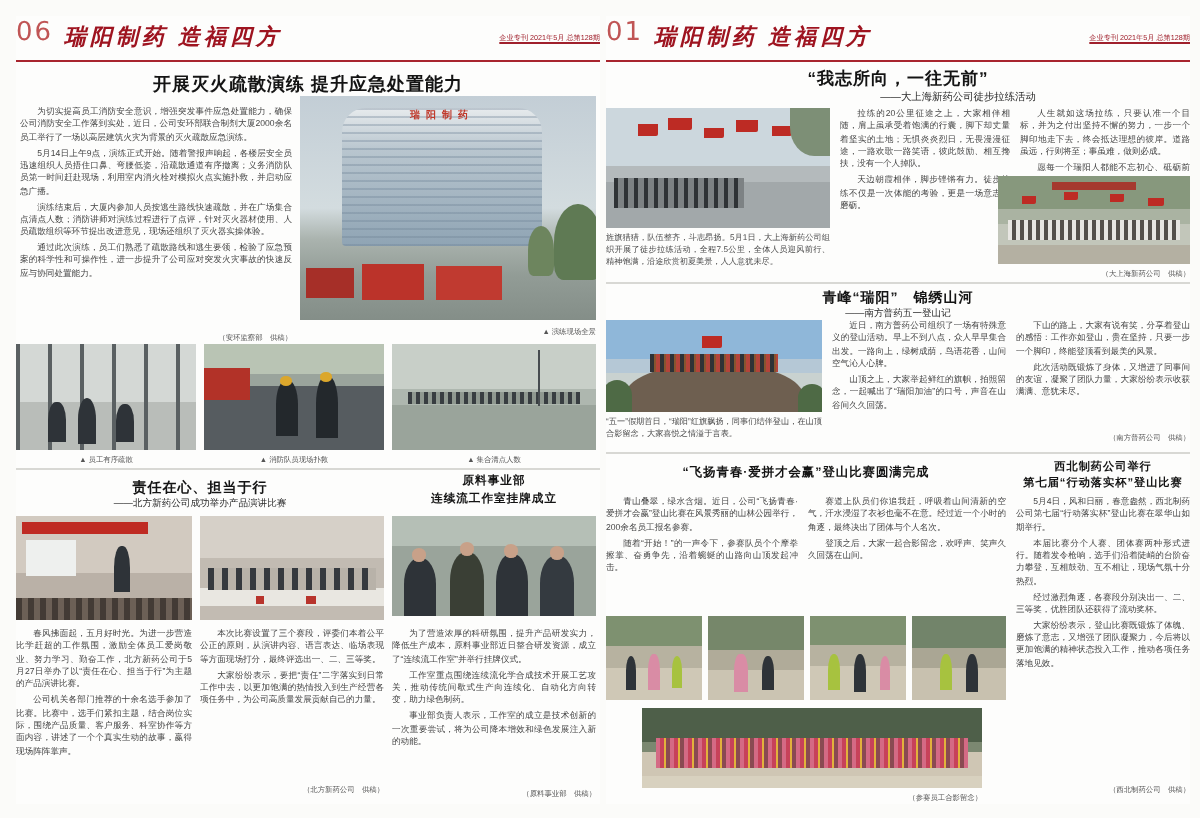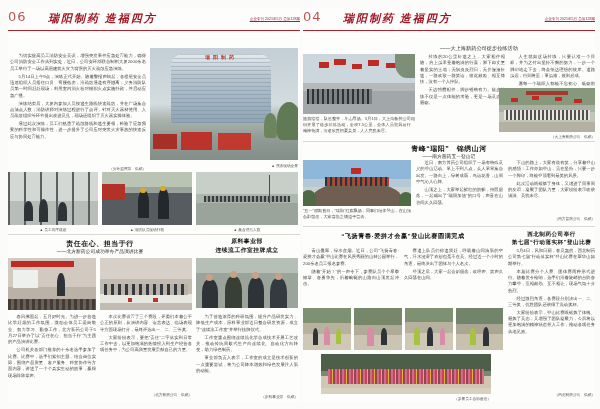--- a/index.html
+++ b/index.html
@@ -8,21 +8,21 @@
     background:#fbfbf9;
     font-family:"Liberation Sans","DejaVu Sans",sans-serif;
     -webkit-text-size-adjust:none;
   }
   .page{position:absolute;top:8px;width:292px;height:394px;background:#fdfdfc;}
   #page03{left:8px;}
   #page04{left:303px;}
 
   
   .pageno{position:absolute;left:0;top:1px;font-size:13px;font-weight:400;color:#c05555;letter-spacing:1px;font-family:"DejaVu Sans",sans-serif;}
-  .brand{position:absolute;left:40px;top:3px;font-size:11px;font-weight:bold;font-style:italic;color:#9e1420;font-family:Liberation Serif, serif;letter-spacing:2px;}
+  .brand{position:absolute;left:24px;top:3px;font-size:11px;font-weight:bold;font-style:italic;color:#9e1420;font-family:Liberation Sans, sans-serif;letter-spacing:2px;}
   .edition{position:absolute;right:0;top:9px;font-size:3.6px;color:#a0202c;text-decoration:underline;}
   .rule{position:absolute;left:0;right:0;top:22px;border-top:1px solid #a8252e;}
 
   .h1{position:absolute;text-align:center;font-weight:bold;color:#141414;letter-spacing:0.5px;}
   .sub{position:absolute;text-align:center;color:#2a2a2a;}
   .twol{line-height:1.5;}
 
   .body{position:absolute;font-size:4.3px;line-height:1.48;color:#454545;text-align:justify;overflow:hidden;}
   .body p{margin:0 0 1.5px 0;text-indent:2em;}
   .cap{position:absolute;font-size:3.7px;color:#555;overflow:hidden;}
@@ -40,20 +40,21 @@
 </style>
 </head>
 <body>
 
 <section class="page" id="page03">
   <div class="pageno">06</div>
   <div class="brand">瑞阳制药 造福四方</div>
   <div class="edition">企业专刊 2021年5月 总第128期</div>
   <div class="rule"></div>
 
+  <div class="h1" style="left:0;right:0;top:28px;font-size:9px;">开展灭火疏散演练 提升应急处置能力</div>
 
   <div class="body" style="left:2px;top:45px;width:136px;height:114px;">
       <p>为切实提高员工消防安全意识，增强突发事件应急处置能力，确保公司消防安全工作落到实处，近日，公司安环部联合制剂大厦2000余名员工举行了一场以高层建筑火灾为背景的灭火疏散应急演练。</p>
       <p>5月14日上午9点，演练正式开始。随着警报声响起，各楼层安全员迅速组织人员捂住口鼻、弯腰低姿，沿疏散通道有序撤离；义务消防队员第一时间赶赴现场，利用室内消火栓对模拟火点实施扑救，并启动应急广播。</p>
       <p>演练结束后，大厦内参加人员按逃生路线快速疏散，并在广场集合点清点人数；消防讲师对演练过程进行了点评，针对灭火器材使用、人员疏散组织等环节提出改进意见，现场还组织了灭火器实操体验。</p>
       <p>通过此次演练，员工们熟悉了疏散路线和逃生要领，检验了应急预案的科学性和可操作性，进一步提升了公司应对突发火灾事故的快速反应与协同处置能力。</p>
     </div>
   <div class="cap capR" style="left:2px;top:158px;width:136px;">（安环监察部　供稿）</div>
 
   <div class="photo" style="left:142px;top:40px;width:148px;height:112px;background:linear-gradient(180deg,#c3ced6 0%,#d3dcdf 50%,#aab3ae 64%,#929c96 80%,#848e88 100%);">
@@ -133,25 +134,26 @@
   <div class="cap capR" style="left:92px;top:384px;width:92px;">（北方新药公司　供稿）</div>
   <div class="body" style="left:188px;top:306px;width:102px;height:82px;">
       <p>为了营造浓厚的科研氛围，提升产品研发实力，降低生产成本，原料事业部近日整合研发资源，成立了“连续流工作室”并举行挂牌仪式。</p>
       <p>工作室重点围绕连续流化学合成技术开展工艺攻关，推动传统间歇式生产向连续化、自动化方向转变，助力绿色制药。</p>
       <p>事业部负责人表示，工作室的成立是技术创新的一次重要尝试，将为公司降本增效和绿色发展注入新的动能。</p>
     </div>
   <div class="cap capR" style="left:188px;top:386px;width:102px;">（原料事业部　供稿）</div>
 </section>
 
 <section class="page" id="page04">
-  <div class="pageno">04</div>
+  <div class="pageno">01</div>
   <div class="brand">瑞阳制药 造福四方</div>
   <div class="edition">企业专刊 2021年5月 总第128期</div>
   <div class="rule"></div>
 
+  <div class="h1" style="left:0;right:0;top:26px;font-size:8.5px;">“我志所向，一往无前”</div>
   <div class="sub" style="left:60px;right:0;top:37px;font-size:5.2px;">——大上海新药公司徒步拉练活动</div>
 
   <div class="photo" style="left:0;top:46px;width:112px;height:60px;background:linear-gradient(180deg,#ccd7dd 0 48%,#b4babc 48% 62%,#a2a8aa 62% 100%);">
     <div class="flag" style="left:14%;top:14%;width:9%;height:9%;"></div>
     <div class="flag" style="left:28%;top:8%;width:10%;height:10%;"></div>
     <div class="flag" style="left:44%;top:16%;width:9%;height:9%;"></div>
     <div class="flag" style="left:58%;top:10%;width:10%;height:10%;"></div>
     <div class="flag" style="left:74%;top:15%;width:9%;height:9%;"></div>
     <div class="flag" style="left:87%;top:9%;width:9%;height:9%;"></div>
     <div style="left:4%;bottom:16%;width:58%;height:26%;background:repeating-linear-gradient(90deg,#2f3336 0 2px,#7d8284 2px 5px);"></div>

